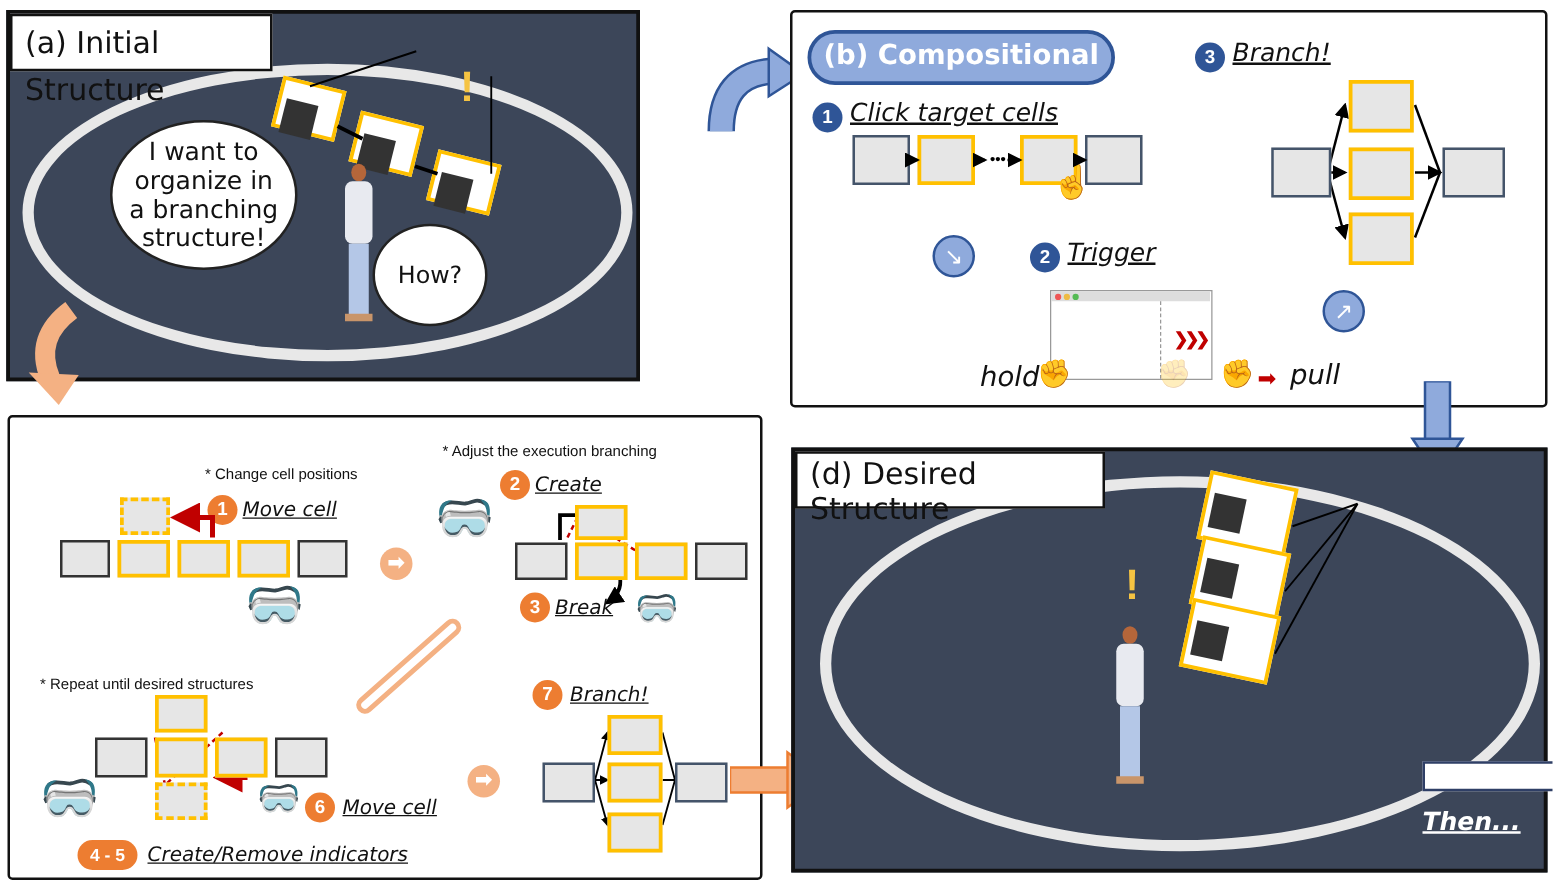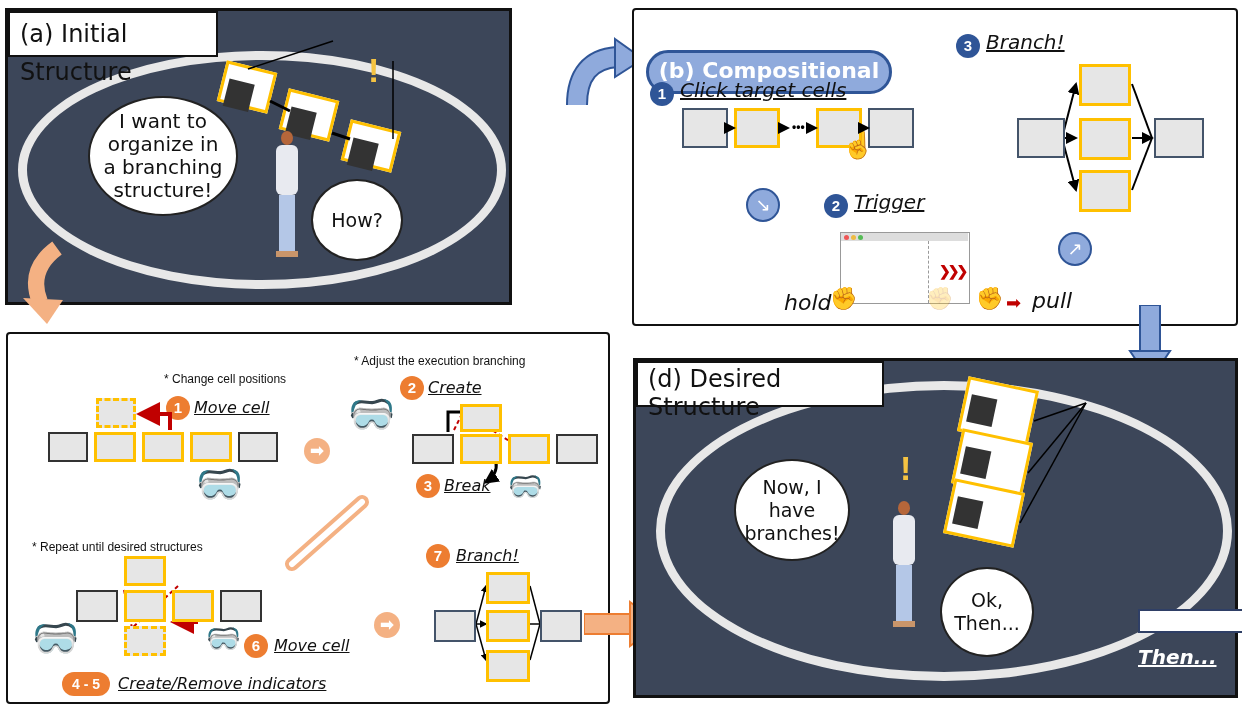--- a/index.html
+++ b/index.html
@@ -56,38 +56,38 @@
 
   <div class="abs" style="left:265px;top:120px;width:30px;height:130px;">
     <div class="abs" style="left:8px;top:0;width:12px;height:14px;border-radius:50%;background:#b5663a;"></div>
     <div class="abs" style="left:3px;top:14px;width:22px;height:50px;background:#e8eaf0;border-radius:6px;"></div>
     <div class="abs" style="left:6px;top:64px;width:16px;height:58px;background:#b4c7e7;"></div>
     <div class="abs" style="left:3px;top:120px;width:22px;height:6px;background:#c9956a;"></div>
   </div>
   <div class="abs bubble" style="left:80px;top:85px;width:150px;height:120px;font-size:20px;line-height:23px;padding:10px;">
       <span>I want to organize in a branching structure!</span>
     </div>
-  <div class="abs bubble" style="left:303px;top:168px;width:92px;height:82px;font-size:19px;">
+  <div class="abs bubble" style="left:290px;top:168px;width:92px;height:82px;font-size:19px;">
       <span>How?</span>
     </div>
 </div>
 
 <svg class="abs" style="left:565px;top:35px;" width="80" height="80">
   <path d="M12,70 Q12,25 52,22" fill="none" stroke="#2f5597" stroke-width="22"></path>
   <path d="M12,70 Q12,25 52,22" fill="none" stroke="#8faadc" stroke-width="18"></path>
   <polygon points="50,4 78,24 50,42" fill="#8faadc" stroke="#2f5597" stroke-width="2"></polygon>
 </svg>
 
 <svg class="abs" style="left:15px;top:240px;" width="60" height="90">
   <path d="M42,8 Q12,30 25,62" fill="none" stroke="#f4b183" stroke-width="16"></path>
   <polygon points="8,58 48,60 32,84" fill="#f4b183"></polygon>
 </svg>
 
 <div class="abs panel" style="left:632px;top:8px;width:606px;height:318px;">
-  <div class="abs pill-b" style="left:12px;top:14px;width:246px;height:44px;line-height:36px;margin-top:26px;">(b) Compositional</div>
+  <div class="abs pill-b" style="left:12px;top:14px;width:246px;height:44px;line-height:36px;">(b) Compositional</div>
 
   <div class="abs num-b" style="left:16px;top:72px;">1</div>
   <div class="abs step" style="left:46px;top:68px;text-align:center;">Click target cells</div>
 
   <div class="abs cell cell-b" style="left:48px;top:98px;width:46px;height:40px;"></div>
   <div class="abs cell cell-y" style="left:100px;top:98px;width:46px;height:40px;"></div>
   <div class="abs" style="left:158px;top:110px;font-size:12px;font-weight:bold;">•••</div>
   <div class="abs cell cell-y" style="left:182px;top:98px;width:46px;height:40px;"></div>
   <div class="abs cell cell-b" style="left:234px;top:98px;width:46px;height:40px;"></div>
   <div class="abs" style="left:208px;top:120px;font-size:26px;">☝</div>
@@ -251,21 +251,15 @@
     <line x1="392" y1="112" x2="450" y2="42" stroke="#000" stroke-width="1.5"></line>
     <line x1="384" y1="162" x2="450" y2="42" stroke="#000" stroke-width="1.5"></line>
   </svg>
   <div class="abs excl" style="left:264px;top:88px;">!</div>
   <div class="abs" style="left:254px;top:140px;width:30px;height:130px;">
     <div class="abs" style="left:8px;top:0;width:12px;height:14px;border-radius:50%;background:#b5663a;"></div>
     <div class="abs" style="left:3px;top:14px;width:22px;height:50px;background:#e8eaf0;border-radius:6px;"></div>
     <div class="abs" style="left:6px;top:64px;width:16px;height:58px;background:#b4c7e7;"></div>
     <div class="abs" style="left:3px;top:120px;width:22px;height:6px;background:#c9956a;"></div>
   </div>
-  <div class="abs bubble" style="left:98px;top:98px;width:116px;height:102px;font-size:19px;line-height:23px;padding:12px;">
-      <span>Now, I have branches!</span>
-    </div>
-  <div class="abs bubble" style="left:304px;top:206px;width:94px;height:90px;font-size:19px;line-height:23px;padding:10px;">
-      <span>Ok, Then...</span>
-    </div>
   <div class="abs" style="left:502px;top:248px;width:110px;height:24px;background:#fff;border:2px solid #2f3f66;box-sizing:border-box;"></div>
   <div class="abs" style="left:502px;top:284px;color:#fff;font-style:italic;font-weight:bold;font-size:20px;text-decoration:underline;font-family:'DejaVu Sans',sans-serif;">Then...</div>
 </div>
 
 </body></html>

